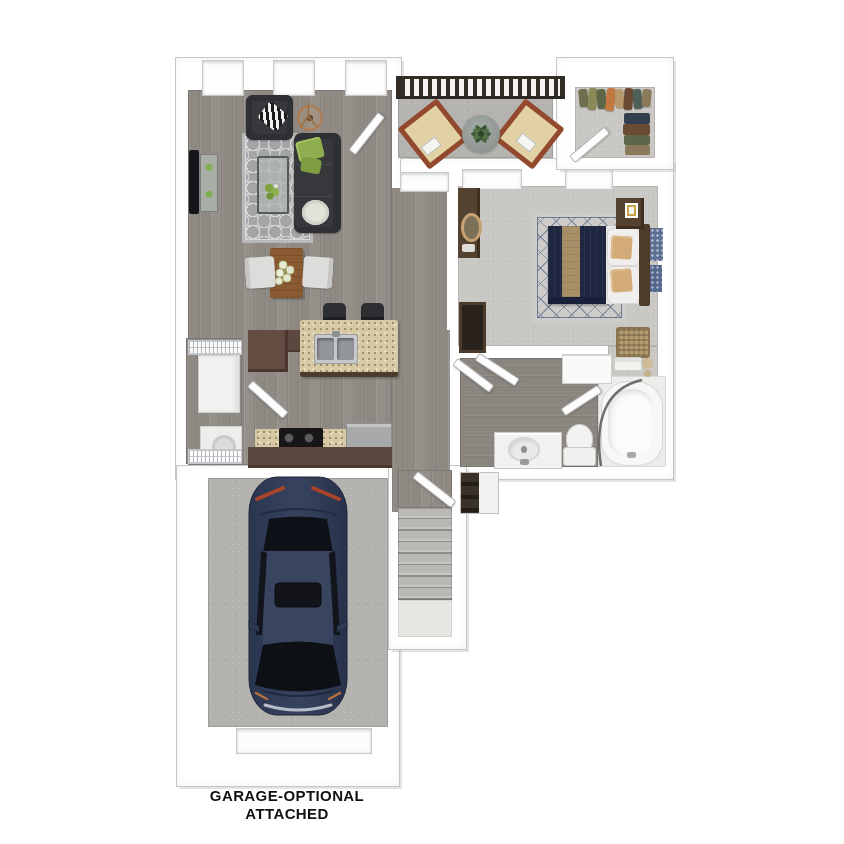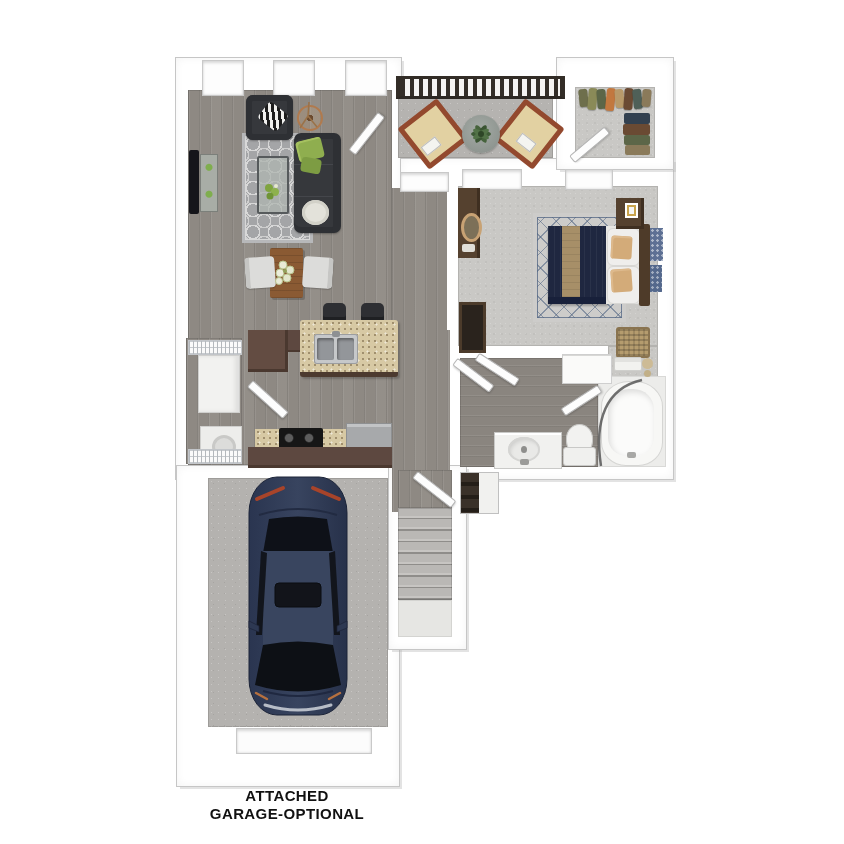--- a/index.html
+++ b/index.html
@@ -248,17 +248,17 @@
     </g>
 
     <g stroke="#9a7248" stroke-width="1.5">
       <line x1="308" y1="116" x2="300" y2="128"></line>
       <line x1="308" y1="116" x2="317" y2="127"></line>
       <line x1="308" y1="116" x2="309" y2="102"></line>
     </g>
   </svg>
 
   <div class="caption">
+    <div>GARAGE-OPTIONAL</div>
     <div>ATTACHED</div>
-    <div>GARAGE-OPTIONAL</div>
   </div>
 
 </div>
 
 </body></html>

